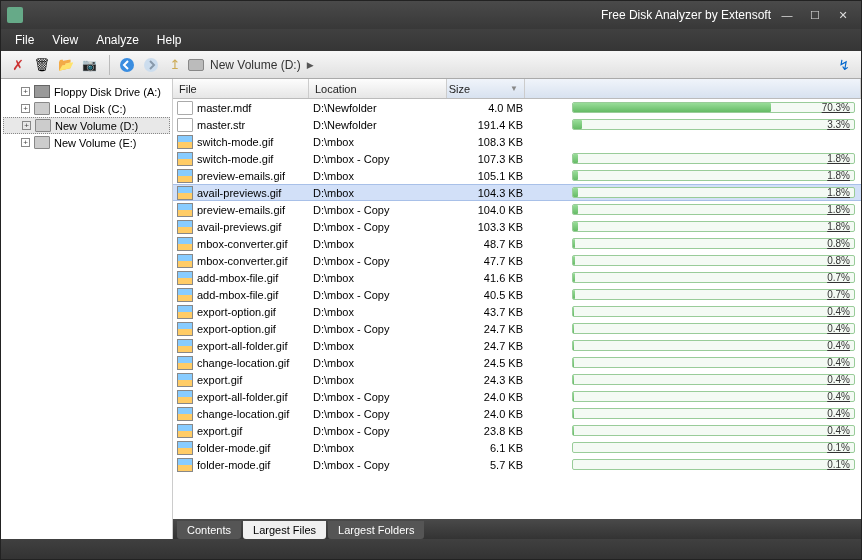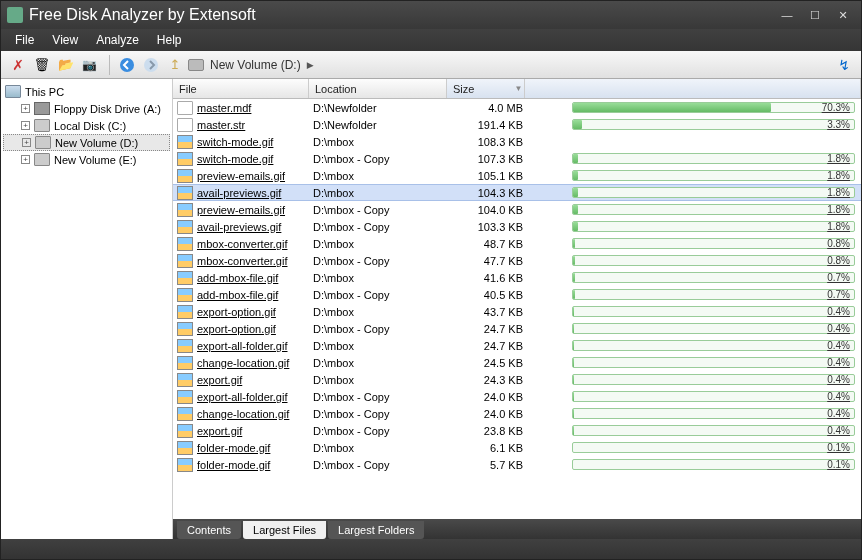--- a/index.html
+++ b/index.html
@@ -1,20 +1,20 @@
 <!DOCTYPE html>
 <html><head>
 <meta charset="utf-8">
 <style>
 * { box-sizing: border-box; margin: 0; padding: 0; }
 body { font-family: "Segoe UI", Tahoma, sans-serif; font-size: 11px; background: #5a5a5a; width: 862px; height: 560px; overflow: hidden; }
 .window { width: 862px; height: 560px; background: #404040; display: flex; flex-direction: column; border: 1px solid #222; }
 .titlebar { height: 28px; background: linear-gradient(#4a4a4a, #383838); display: flex; align-items: center; color: #fff; padding: 0 6px; }
 .titlebar .icon { width: 16px; height: 16px; margin-right: 6px; background: #6a8; border-radius: 2px; }
-.titlebar .title { flex: 1; font-size: 16px; }
+.titlebar .title { flex: 1; font-size: 12px; text-align: right; }
 .titlebar .ctrl { width: 24px; height: 16px; margin-left: 4px; display: flex; align-items: center; justify-content: center; color: #ddd; cursor: pointer; font-size: 11px; }
 .menubar { height: 22px; background: linear-gradient(#404040, #353535); display: flex; align-items: center; color: #fff; padding: 0 6px; gap: 2px; }
 .menubar .m { padding: 3px 8px; cursor: pointer; font-size: 12px; }
 .toolbar { height: 28px; background: linear-gradient(#f8f8f8, #e0e0e0); display: flex; align-items: center; padding: 0 6px; border-bottom: 1px solid #aaa; }
 .tbtn { width: 22px; height: 22px; margin-right: 2px; display: flex; align-items: center; justify-content: center; cursor: pointer; border-radius: 2px; }
 .sep { width: 1px; height: 20px; background: #bbb; margin: 0 6px; }
 .crumb { display: flex; align-items: center; gap: 6px; color: #333; font-size: 12px; flex: 1; }
 .crumb .drive-ico { width: 16px; height: 12px; background: #bbb; border-radius: 2px; border: 1px solid #888; }
 .crumb .arrow { color: #555; font-size: 9px; }
 .refresh { width: 22px; height: 22px; margin-left: auto; display: flex; align-items: center; justify-content: center; cursor: pointer; color: #06c; font-size: 14px; }
@@ -28,30 +28,30 @@
 .ico-pc { background: linear-gradient(#cde, #9bc); border: 1px solid #789; border-radius: 1px; }
 .ico-floppy { background: #999; border: 1px solid #666; }
 .ico-drive { background: #ccc; border: 1px solid #888; border-radius: 1px; }
 .mainpanel { flex: 1; display: flex; flex-direction: column; min-width: 0; }
 .colheader { height: 20px; background: linear-gradient(#fdfdfd, #e6e6e6); border-bottom: 1px solid #bbb; display: flex; align-items: center; color: #222; }
 .ch { border-right: 1px solid #ccc; padding: 0 6px; height: 100%; display: flex; align-items: center; gap: 4px; cursor: pointer; }
 .ch.sort { background: linear-gradient(#f0f4fa, #d8e2f0); }
 .ch .sortarrow { color: #888; font-size: 8px; }
 .c-file { width: 136px; }
 .c-loc { width: 138px; }
-.c-size { width: 78px; justify-content: space-between; gap: 40px; }
+.c-size { width: 78px; justify-content: flex-end; gap: 40px; }
 .c-bar { flex: 1; }
 .filelist { flex: 1; overflow-y: scroll; overflow-x: hidden; }
 .frow { height: 17px; display: flex; align-items: center; padding-left: 4px; }
 .frow.sel { background: #d2e0f8; border-top: 1px solid #a8c0e8; border-bottom: 1px solid #a8c0e8; }
 .fico { width: 16px; height: 14px; margin-right: 4px; flex-shrink: 0; }
 .fico.doc { background: #fff; border: 1px solid #aaa; border-radius: 1px; }
 .fico.rar { background: linear-gradient(#a63, #742); border: 1px solid #521; }
 .fico.gif { background: linear-gradient(#8cf 50%, #fc6 50%); border: 1px solid #888; }
-.fname { width: 116px; white-space: nowrap; overflow: hidden; text-decoration: underline; }
+.fname { width: 116px; white-space: nowrap; overflow: hidden; }
 .floc { width: 138px; white-space: nowrap; overflow: hidden; }
 .fsize { width: 78px; text-align: right; padding-right: 6px; white-space: nowrap; }
 .fbar { flex: 1; padding-right: 6px; display: flex; align-items: center; padding-left: 43px; }
 .bar-outer { flex: 1; height: 11px; border: 1px solid #9c9; background: #f4faf4; border-radius: 2px; position: relative; }
 .bar-fill { height: 100%; background: linear-gradient(#9d9, #6b6); border-radius: 1px; }
 .bar-pct { position: absolute; right: 4px; top: -1px; font-size: 10px; color: #333; text-decoration: underline; }
 .tabs { height: 20px; background: linear-gradient(#4a4a4a, #333); display: flex; align-items: flex-end; padding-left: 4px; }
 .tab { padding: 3px 10px; background: #555; color: #fff; margin-right: 2px; font-size: 11px; cursor: pointer; border-radius: 0 0 3px 3px; }
 .tab.active { background: #f0f0f0; color: #000; }
 .status { height: 20px; background: linear-gradient(#404040, #333); }
@@ -112,24 +112,20 @@
       <span class="arrow">▶</span>
     </div>
     <div class="refresh">
         <span>↯</span>
       </div>
   </div>
 
   <div class="body">
 
     <div class="tree">
-      <div class="tree-row">
-        <div class="ico ico-pc"></div>
-        <span>This PC</span>
-      </div>
       <div class="tree-row indent">
         <div class="exp">+</div>
         <div class="ico ico-floppy"></div>
         <span>Floppy Disk Drive (A:)</span>
       </div>
       <div class="tree-row indent">
         <div class="exp">+</div>
         <div class="ico ico-drive"></div>
         <span>Local Disk (C:)</span>
       </div>

